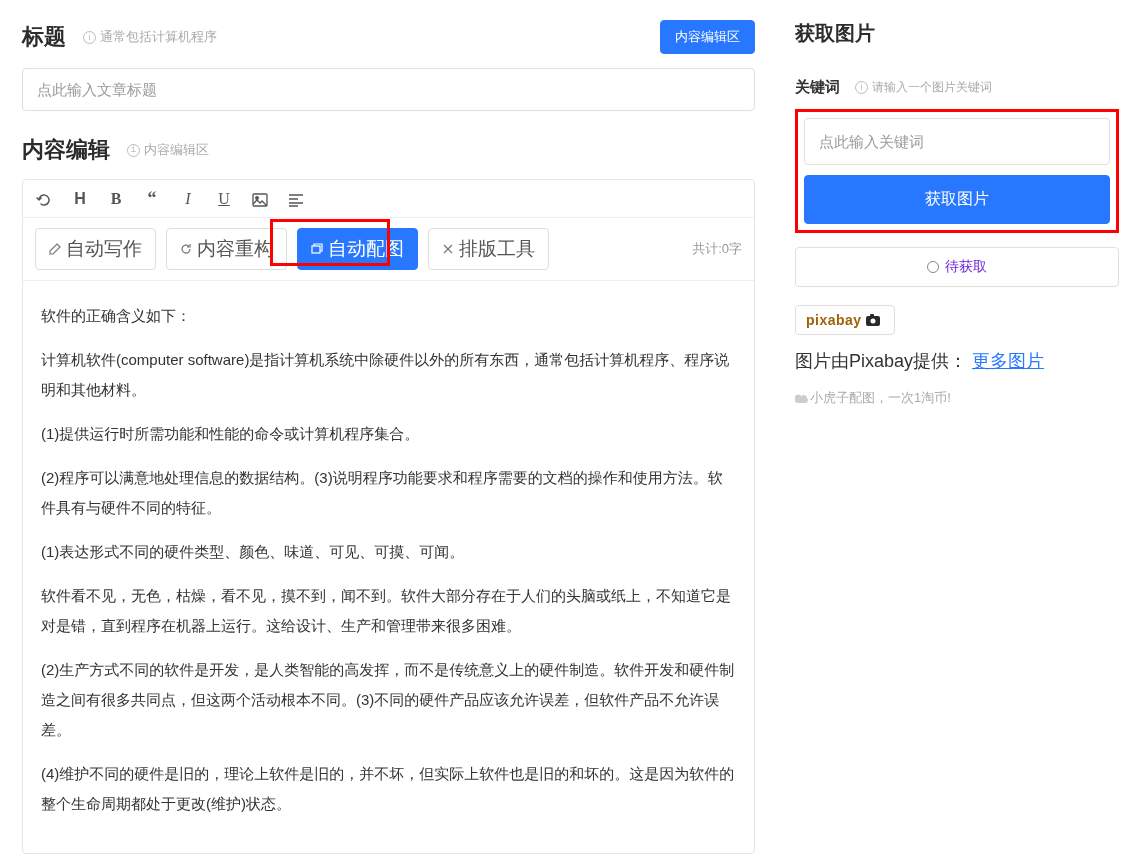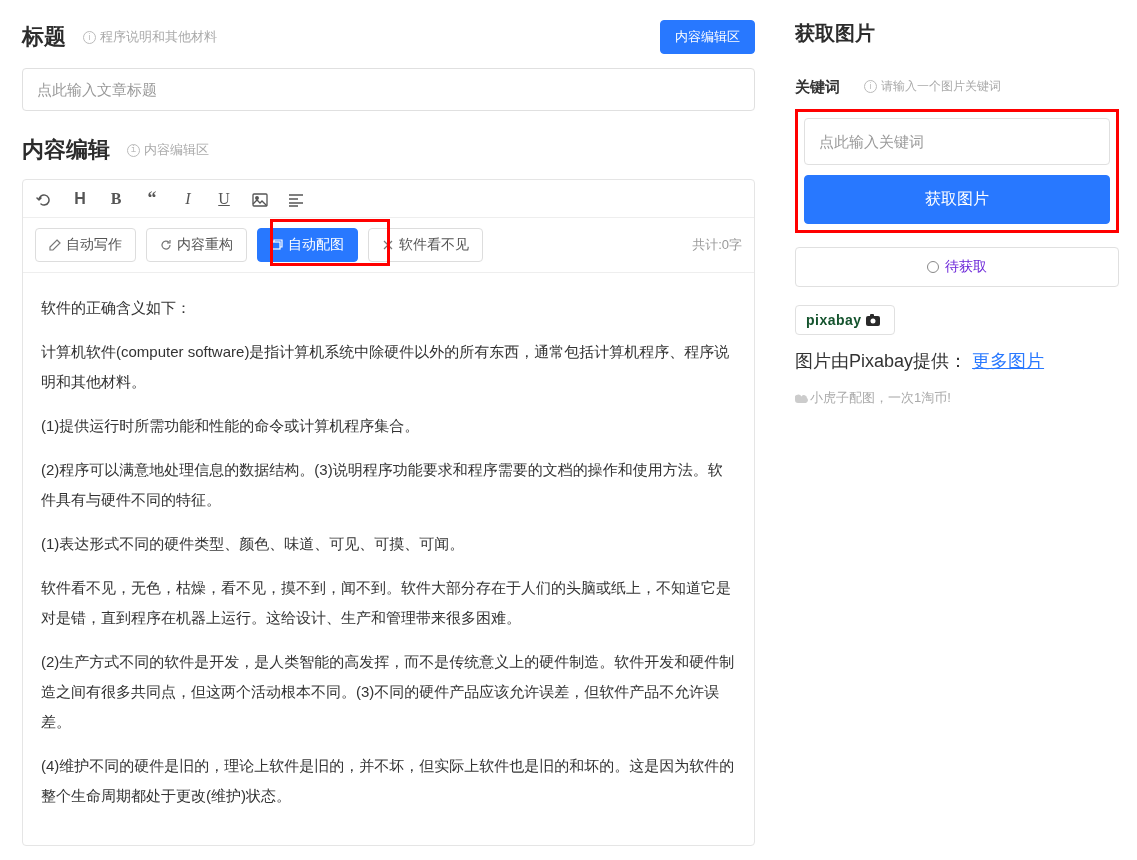--- a/index.html
+++ b/index.html
@@ -23,59 +23,59 @@
     
     .section-title.sub { margin-top: 24px; margin-bottom: 14px; font-family: Liberation Mono, monospace; }
     
     .editor-wrap { border: 1px solid #e5e5e5; border-radius: 4px; }
     .toolbar { display: flex; align-items: center; padding: 8px 12px; border-bottom: 1px solid #eee; gap: 18px; }
     .toolbar-icon { font-size: 16px; color: #555; cursor: pointer; width: 18px; text-align: center; font-family: Georgia, serif; }
     
     .action-row { display: flex; align-items: center; justify-content: space-between; padding: 10px 12px; border-bottom: 1px solid #eee; }
     .action-btns { display: flex; align-items: center; gap: 10px; position: relative; }
     .highlight-box { position: absolute; border: 3px solid #ff0000; pointer-events: none; }
-    .action-row .btn { padding: 7px 13px; font-size: 14px; }
+    .action-row .btn { padding: 7px 13px; font-size: 19px; }
     .action-icon { font-size: 12px; }
     .counter { font-size: 13px; color: #999; }
     
     .content-area { padding: 20px 18px; font-size: 15px; line-height: 2.0; color: #333; min-height: 500px; }
     .content-area p { margin-bottom: 14px; }
     
     .sb-section-title { font-size: 20px; font-weight: 700; margin-bottom: 22px; color: #2c2c2c; }
-    .sb-label-row { display: flex; align-items: flex-start; gap: 24px; margin-bottom: 12px; margin-top: 31px; }
+    .sb-label-row { display: flex; align-items: center; gap: 15px; margin-bottom: 12px; margin-top: 31px; }
     .sb-label { font-size: 15px; font-weight: 600; color: #333; }
     .sb-hint { font-size: 12px; color: #aaa; display: inline-flex; align-items: center; gap: 4px; }
     
     .red-frame { border: 3px solid #ff0000; padding: 6px; margin-bottom: 14px; }
     .red-frame .input-text { margin-bottom: 10px; padding: 14px; font-size: 15px; }
     
     .pending-btn { display: flex; align-items: center; justify-content: center; gap: 6px; width: 100%; padding: 10px; border: 1px solid #e0e0e0; border-radius: 4px; background: #fff; font-size: 14px; color: #6d28d9; margin-bottom: 18px; cursor: pointer; }
     .pending-circle { width: 12px; height: 12px; border: 1.5px solid #888; border-radius: 50%; display: inline-block; }
     
-    .pixabay-badge { display: inline-flex; align-items: center; gap: 4px; border: 1px solid #e0e0e0; border-radius: 4px; padding: 6px 10px; font-size: 14px; font-weight: 600; letter-spacing: 0.5px; color: #14532d; margin-bottom: 14px; justify-content: center; }
+    .pixabay-badge { display: inline-flex; align-items: center; gap: 4px; border: 1px solid #e0e0e0; border-radius: 4px; padding: 6px 10px; font-size: 14px; font-weight: 600; letter-spacing: 0.5px; color: #a16207; margin-bottom: 14px; justify-content: center; }
     .cam-icon { font-size: 13px; }
     
     .provider-line { font-size: 18px; color: #333; margin-bottom: 16px; }
     .provider-line a { color: #2878ff; text-decoration: underline; }
     
     .footer-note { font-size: 13px; color: #aaa; display: flex; align-items: center; }
 
     svg { display: inline-block; vertical-align: middle; }
   </style>
 </head>
 <body>
 
 <div class="container">
   <div class="main">
     <div class="header-row">
       <div class="section-title">
         <span>标题</span>
         <span class="hint-wrap">
           <span class="hint-icon">i</span>
-          <span>程序说明和其他材料</span>
+          <span>通常包括计算机程序</span>
         </span>
       </div>
       <button class="btn btn-primary">内容编辑区</button>
     </div>
 
     <input type="text" class="input-text" placeholder="点此输入文章标题" style="">
 
     <div class="section-title sub">
       <span>内容编辑</span>
       <span class="hint-wrap">
@@ -131,21 +131,21 @@
             <svg class="action-icon" width="12" height="12" viewBox="0 0 12 12" fill="none" stroke="#fff" stroke-width="1.2">
                 <rect x="1" y="3" width="8" height="7"></rect>
                 <path d="M3 3V1h8v7h-2"></path>
               </svg>
             <span>自动配图</span>
           </button>
           <button class="btn btn-default">
             <svg class="action-icon" width="12" height="12" viewBox="0 0 12 12" fill="none" stroke="#777" stroke-width="1.2">
                 <path d="M2 2l8 8M10 2l-8 8"></path>
               </svg>
-            <span>软件看不见</span>
+            <span>排版工具</span>
           </button>
           <div class="highlight-box" style="left:235px;top:-9px;width:120px;height:47px"></div>
         </div>
         <div class="counter">
           <span>共计:</span><span>0</span><span>字</span>
         </div>
       </div>
 
       <div class="content-area" id="content-area">
           <p>软件的正确含义如下：</p>

